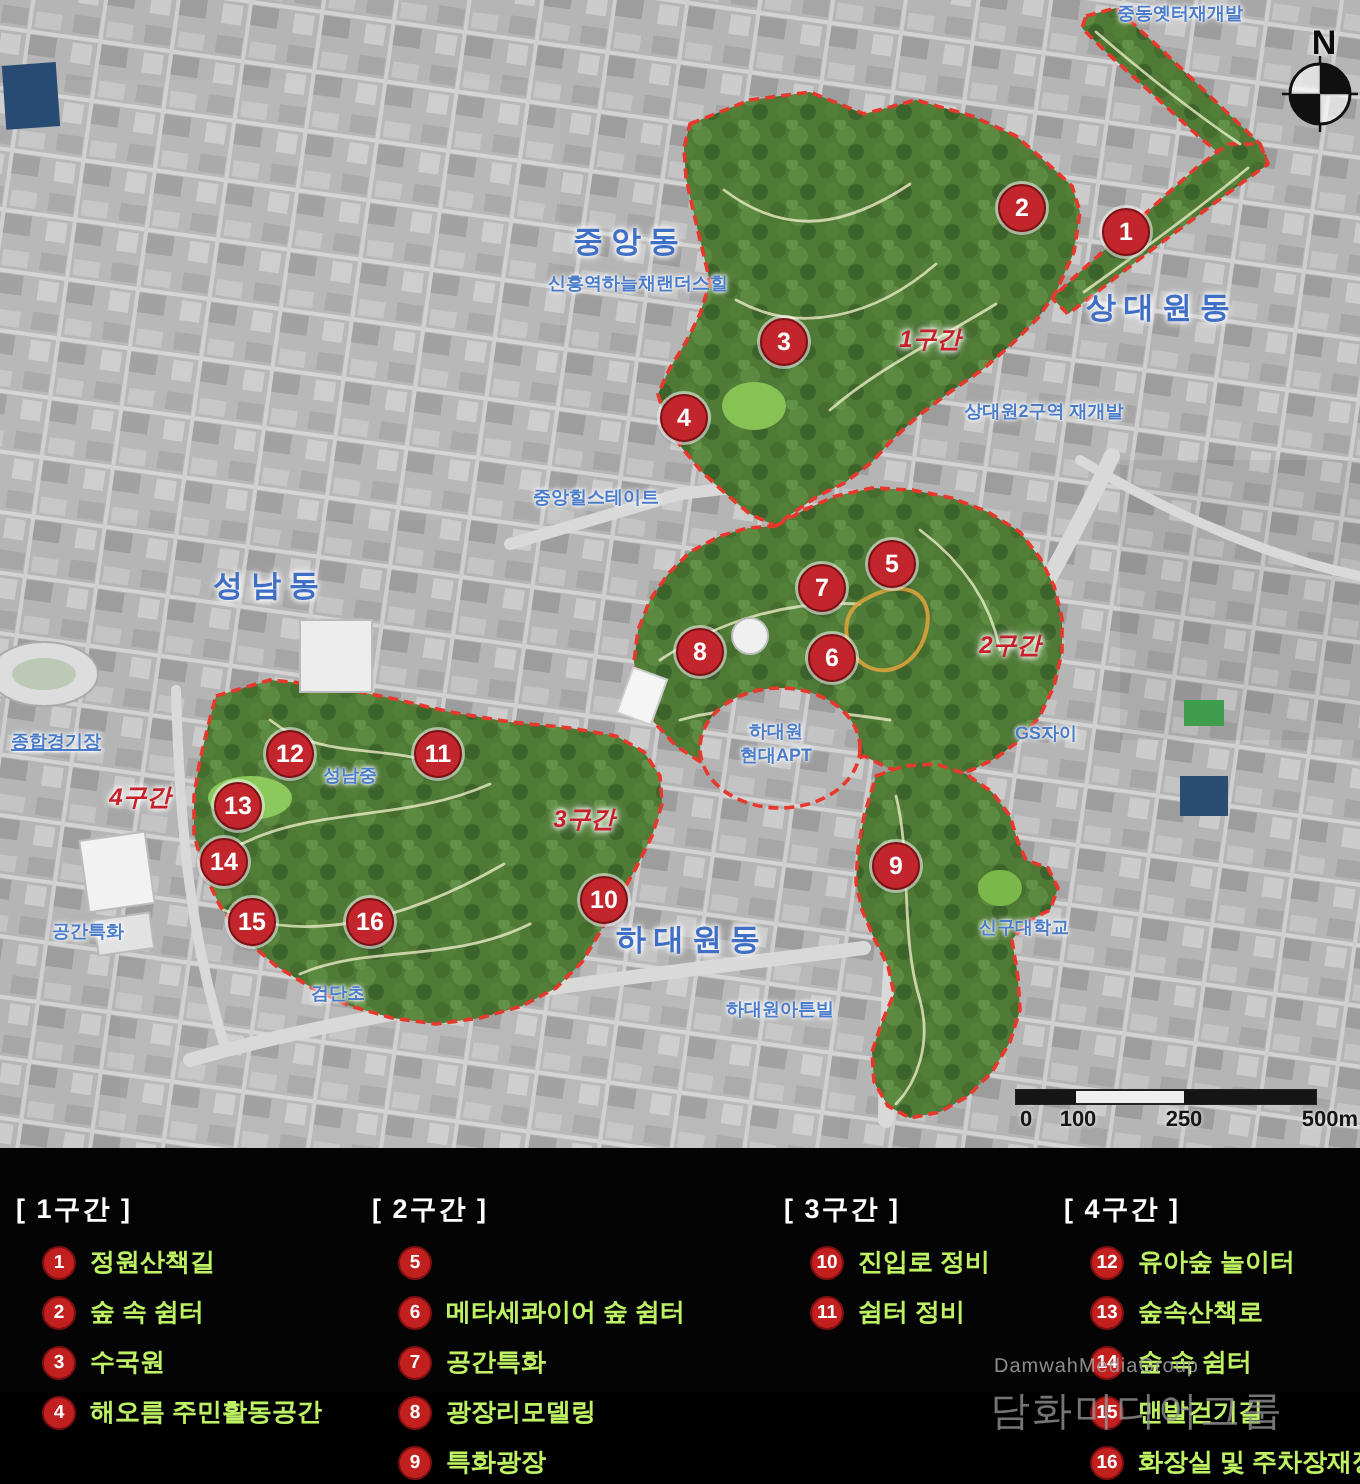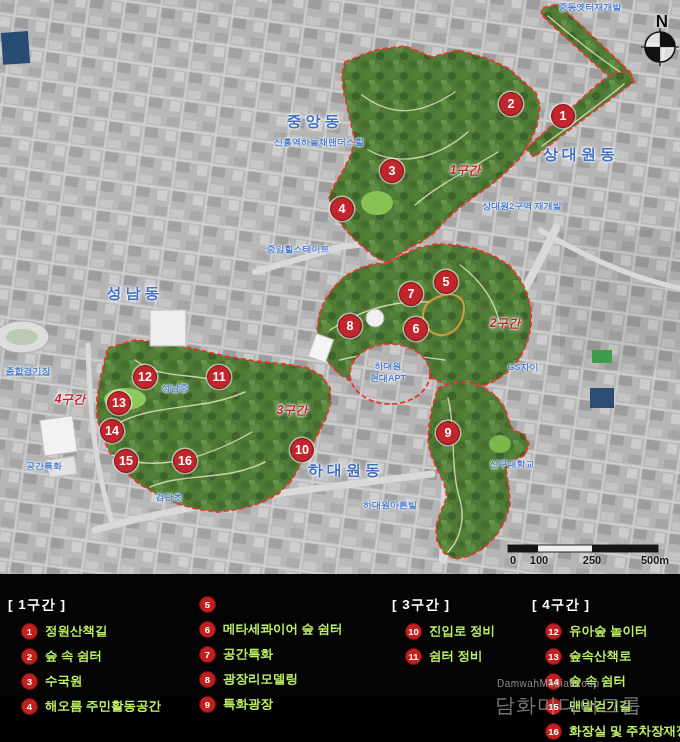--- a/index.html
+++ b/index.html
@@ -30,21 +30,21 @@
     color:#4a7cc9;font-size:9px;font-weight:bold;white-space:nowrap;text-align:center;
     text-shadow:0 0 1px #fff,0 0 2px #fff,0 0 3px rgba(255,255,255,.95);}
 
   .compass-n{position:absolute;left:662px;top:12px;transform:translateX(-50%);
     color:#0b0b0b;font-size:17px;font-weight:800;
     text-shadow:0 0 2px rgba(255,255,255,.8);}
 
   .scale-label{position:absolute;top:554px;transform:translateX(-50%);
     color:#151515;font-size:11px;font-weight:bold;
     text-shadow:0 0 2px rgba(255,255,255,.9);}
-  .scale-0{left:513px;} .scale-1{left:539px;} .scale-2{left:592px;} .scale-3{left:655px;}
+  .scale-0{left:513px;} .scale-1{left:539px;} .scale-2{left:592px;} .scale-3{left:655px;padding-left:20px;}
 
   
   .legend{position:absolute;left:0;top:574px;width:680px;height:122px;background:#040404;}
   .legend-col{position:absolute;top:22px;}
   .legend-title{color:#fff;font-size:13.5px;font-weight:800;letter-spacing:1px;
     margin:0 0 9px 0;white-space:nowrap;}
   .legend-item{display:flex;align-items:center;gap:7px;margin:0 0 8px 13px;}
   .legend-num{width:15px;height:15px;border-radius:50%;flex:0 0 15px;
     background:#c2201f;border:1px solid #7d0f12;color:#fff;font-size:9.5px;font-weight:bold;
     display:flex;align-items:center;justify-content:center;line-height:1;}
@@ -225,20 +225,21 @@
         <div class="legend-item">
           <div class="legend-num">3</div>
           <div class="legend-label">수국원</div>
         </div>
         <div class="legend-item">
           <div class="legend-num">4</div>
           <div class="legend-label">해오름 주민활동공간</div>
         </div>
       </div>
       <div class="legend-col" style="left: 186px;">
+        <div class="legend-title">[ 2구간 ]</div>
         <div class="legend-item">
           <div class="legend-num">5</div>
         </div>
         <div class="legend-item">
           <div class="legend-num">6</div>
           <div class="legend-label">메타세콰이어 숲 쉼터</div>
         </div>
         <div class="legend-item">
           <div class="legend-num">7</div>
           <div class="legend-label">공간특화</div>

